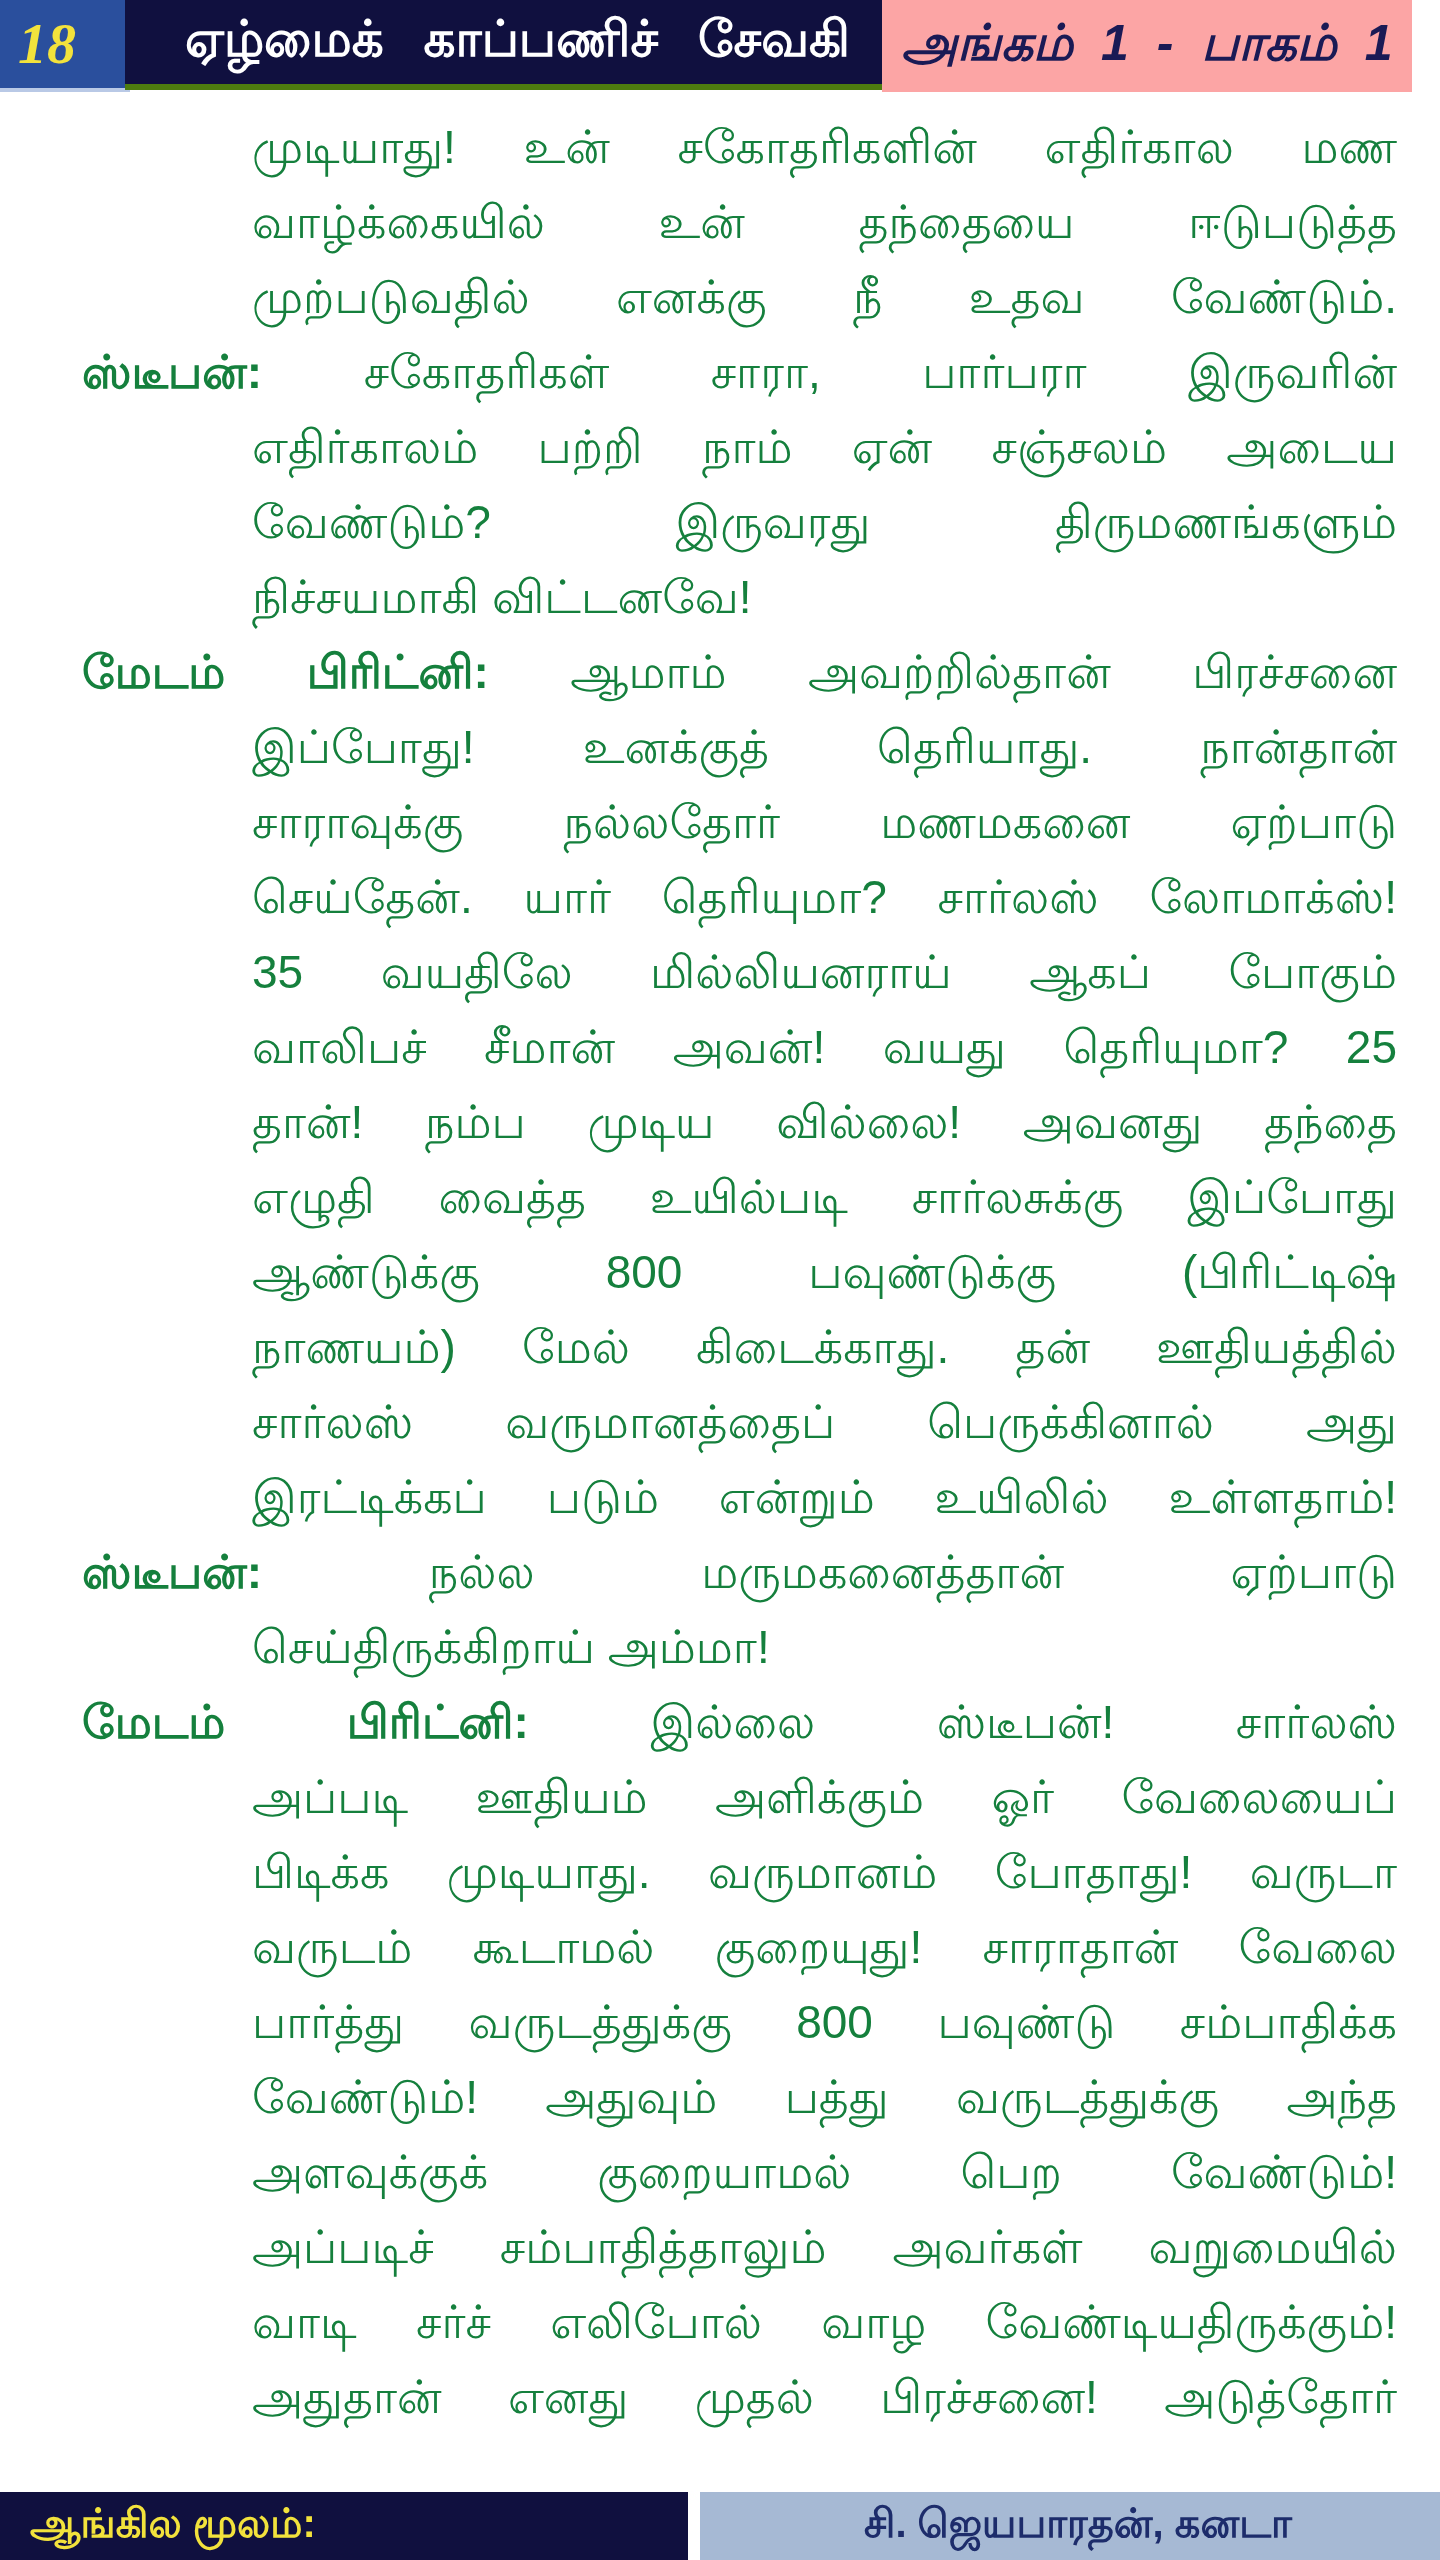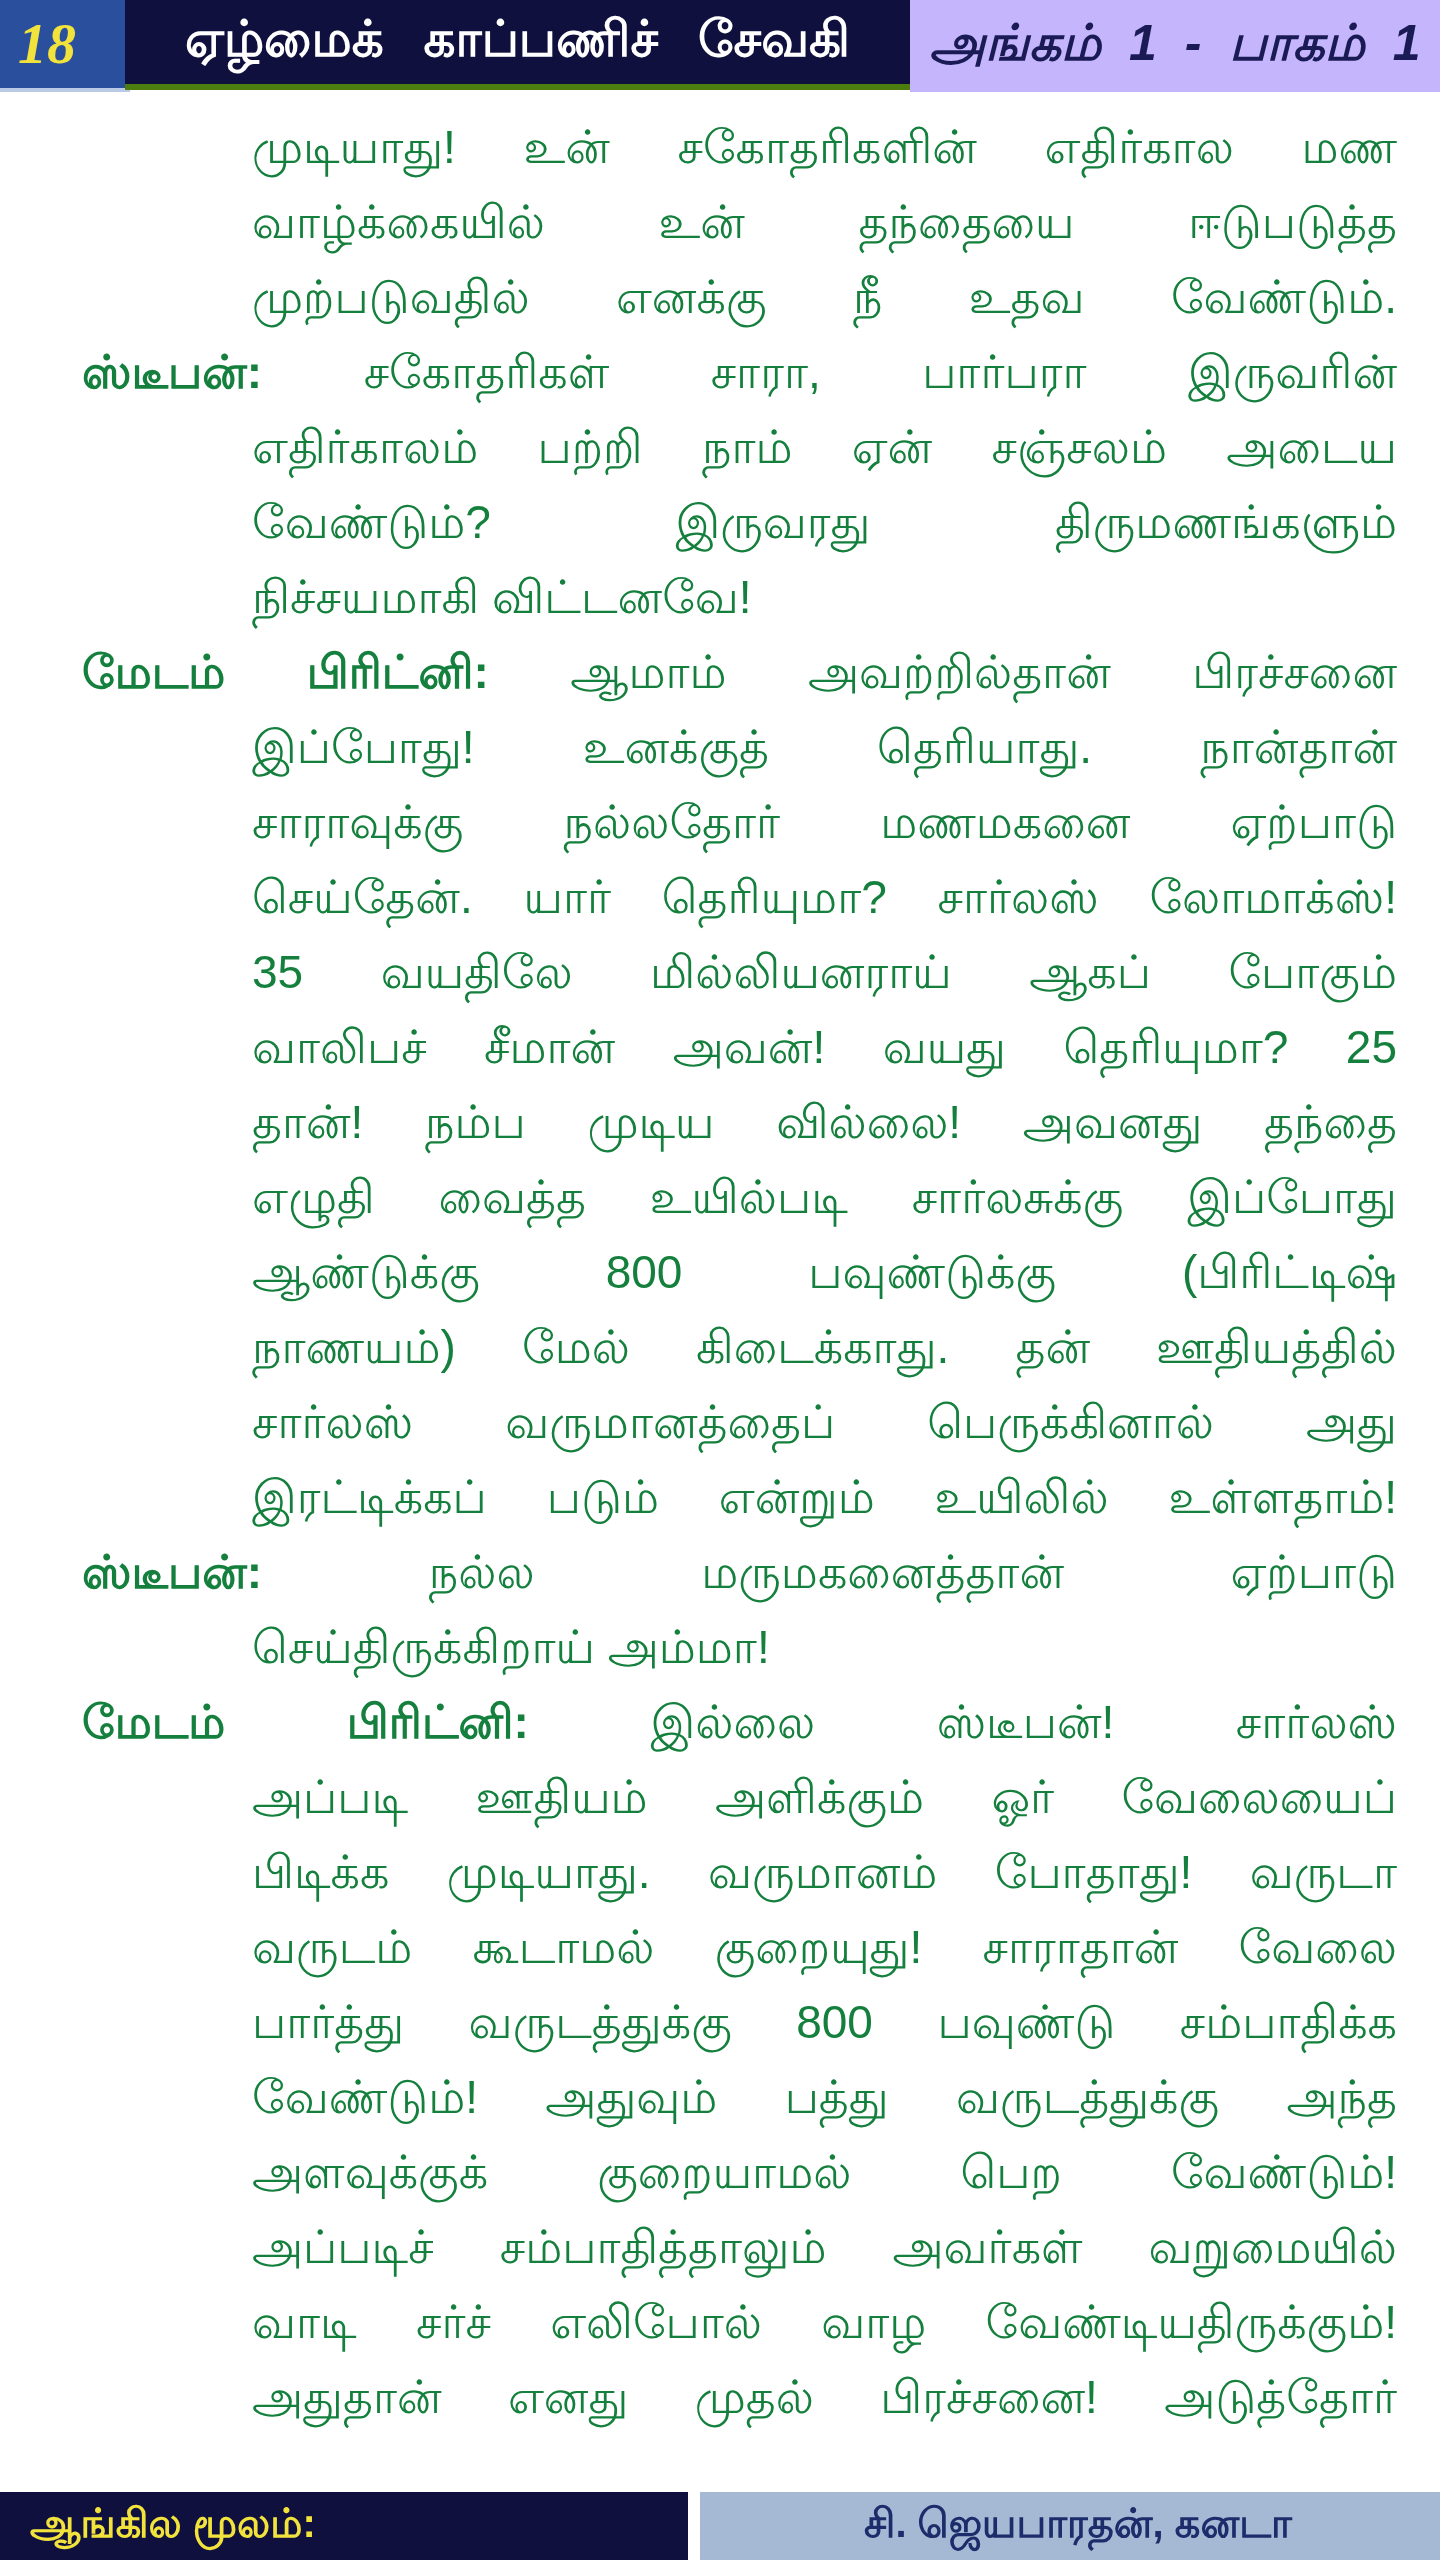--- a/index.html
+++ b/index.html
@@ -20,22 +20,22 @@
   }
   .titlebar{
     position:absolute;top:0;left:125px;width:785px;height:84px;
     background:#10103f;border-bottom:6px solid #4d7c0f;
     display:flex;align-items:center;justify-content:center;
   }
   .title{
     color:#ffffff;font-weight:bold;font-size:50px;word-spacing:26px;white-space:nowrap;
   }
   .sectionbox{
-    position:absolute;top:0;left:910px;width:530px;height:92px;
-    background:#c4b5fd;display:flex;align-items:center;justify-content:center;
+    position:absolute;top:0;left:882px;width:530px;height:92px;
+    background:#fca5a5;display:flex;align-items:center;justify-content:center;
   }
   .section{
     color:#1a1a55;font-weight:bold;font-style:italic;font-size:50px;
     word-spacing:14px;white-space:nowrap;
   }
   
   .bodytext{position:absolute;top:110px;left:12px;width:1440px;color:#15803d;}
   .line{
     font-size:46px;line-height:75px;
     padding-left:240px;padding-right:55px;

